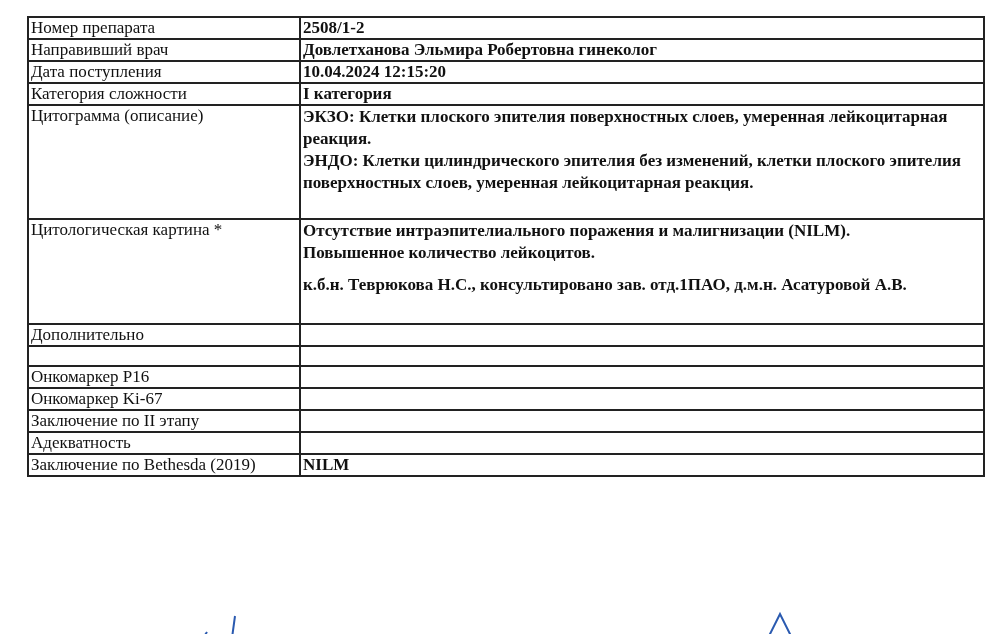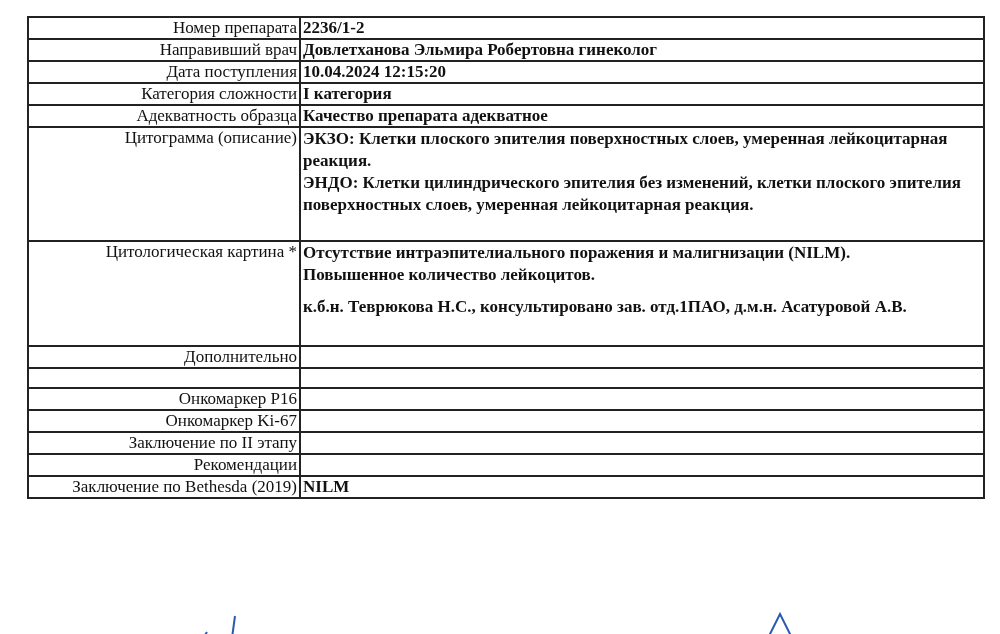--- a/index.html
+++ b/index.html
@@ -1,57 +1,53 @@
 <!DOCTYPE html>
 <html><head>
 <meta charset="utf-8">
 <style>
   html, body { margin: 0; padding: 0; background: #ffffff; }
   body { width: 1000px; height: 634px; position: relative; overflow: hidden;
          font-family: "Liberation Serif", "DejaVu Serif", serif; color: #111; }
   .report { position: absolute; left: 27px; top: 16px; width: 958px; }
   table.grid { border-collapse: collapse; width: 958px; table-layout: fixed; }
   table.grid td { border: 2px solid #222; padding: 0 2px; vertical-align: top; line-height: 20px; }
-  td.lbl { width: 266px; font-size: 17px; font-weight: normal; white-space: nowrap; text-align: right; }
+  td.lbl { width: 266px; font-size: 17px; font-weight: normal; white-space: nowrap; }
   td.val { font-size: 17px; font-weight: bold; }
   td.val.lh { line-height: 22px; }
   .r22 td { height: 18px; }
   .r24 td { height: 20px; }
   .cyto td { height: 112px; border-radius: 20px; }
   .cytopic td { height: 103px; margin-top: 36px; }
   td.center { text-align: center; }
   .gap { height: 10px; }
   .sig { position: absolute; top: 610px; }
   .sig svg { display: block; }
 </style>
 </head>
 <body>
 
 <div class="report">
   <table class="grid">
     <tbody>
         <tr class="r22">
       <td class="lbl">Номер препарата</td>
-      <td class="val">2236/1-2</td>
+      <td class="val">2508/1-2</td>
     </tr>
     <tr class="r22">
       <td class="lbl">Направивший врач</td>
       <td class="val">Довлетханова  Эльмира  Робертовна  гинеколог</td>
     </tr>
     <tr class="r22">
       <td class="lbl">Дата поступления</td>
       <td class="val">10.04.2024   12:15:20</td>
     </tr>
     <tr class="r24">
       <td class="lbl">Категория сложности</td>
       <td class="val">I категория</td>
-    </tr>
-    <tr class="r24">
-      <td class="lbl">Адекватность образца</td>
-      <td class="val">Качество  препарата  адекватное</td>
     </tr>
     <tr class="cyto">
       <td class="lbl">Цитограмма (описание)</td>
       <td class="val lh">
         <div>ЭКЗО: Клетки плоского эпителия поверхностных слоев, умеренная лейкоцитарная реакция.</div>
         <div>ЭНДО: Клетки цилиндрического эпителия без изменений, клетки плоского эпителия поверхностных слоев, умеренная лейкоцитарная реакция.</div>
       </td>
     </tr>
     <tr class="cytopic">
       <td class="lbl">Цитологическая картина *</td>
@@ -76,21 +72,21 @@
     </tr>
     <tr class="r22">
       <td class="lbl">Онкомаркер Ki-67</td>
       <td class="val"></td>
     </tr>
     <tr class="r22">
       <td class="lbl">Заключение по II этапу</td>
       <td class="val"></td>
     </tr>
     <tr class="r22">
-      <td class="lbl">Рекомендации</td>
+      <td class="lbl">Адекватность</td>
       <td class="val"></td>
     </tr>
     <tr class="r22">
       <td class="lbl">Заключение по Bethesda (2019)</td>
       <td class="val">NILM</td>
     </tr>
   </tbody>
     </table>
 </div>
 

